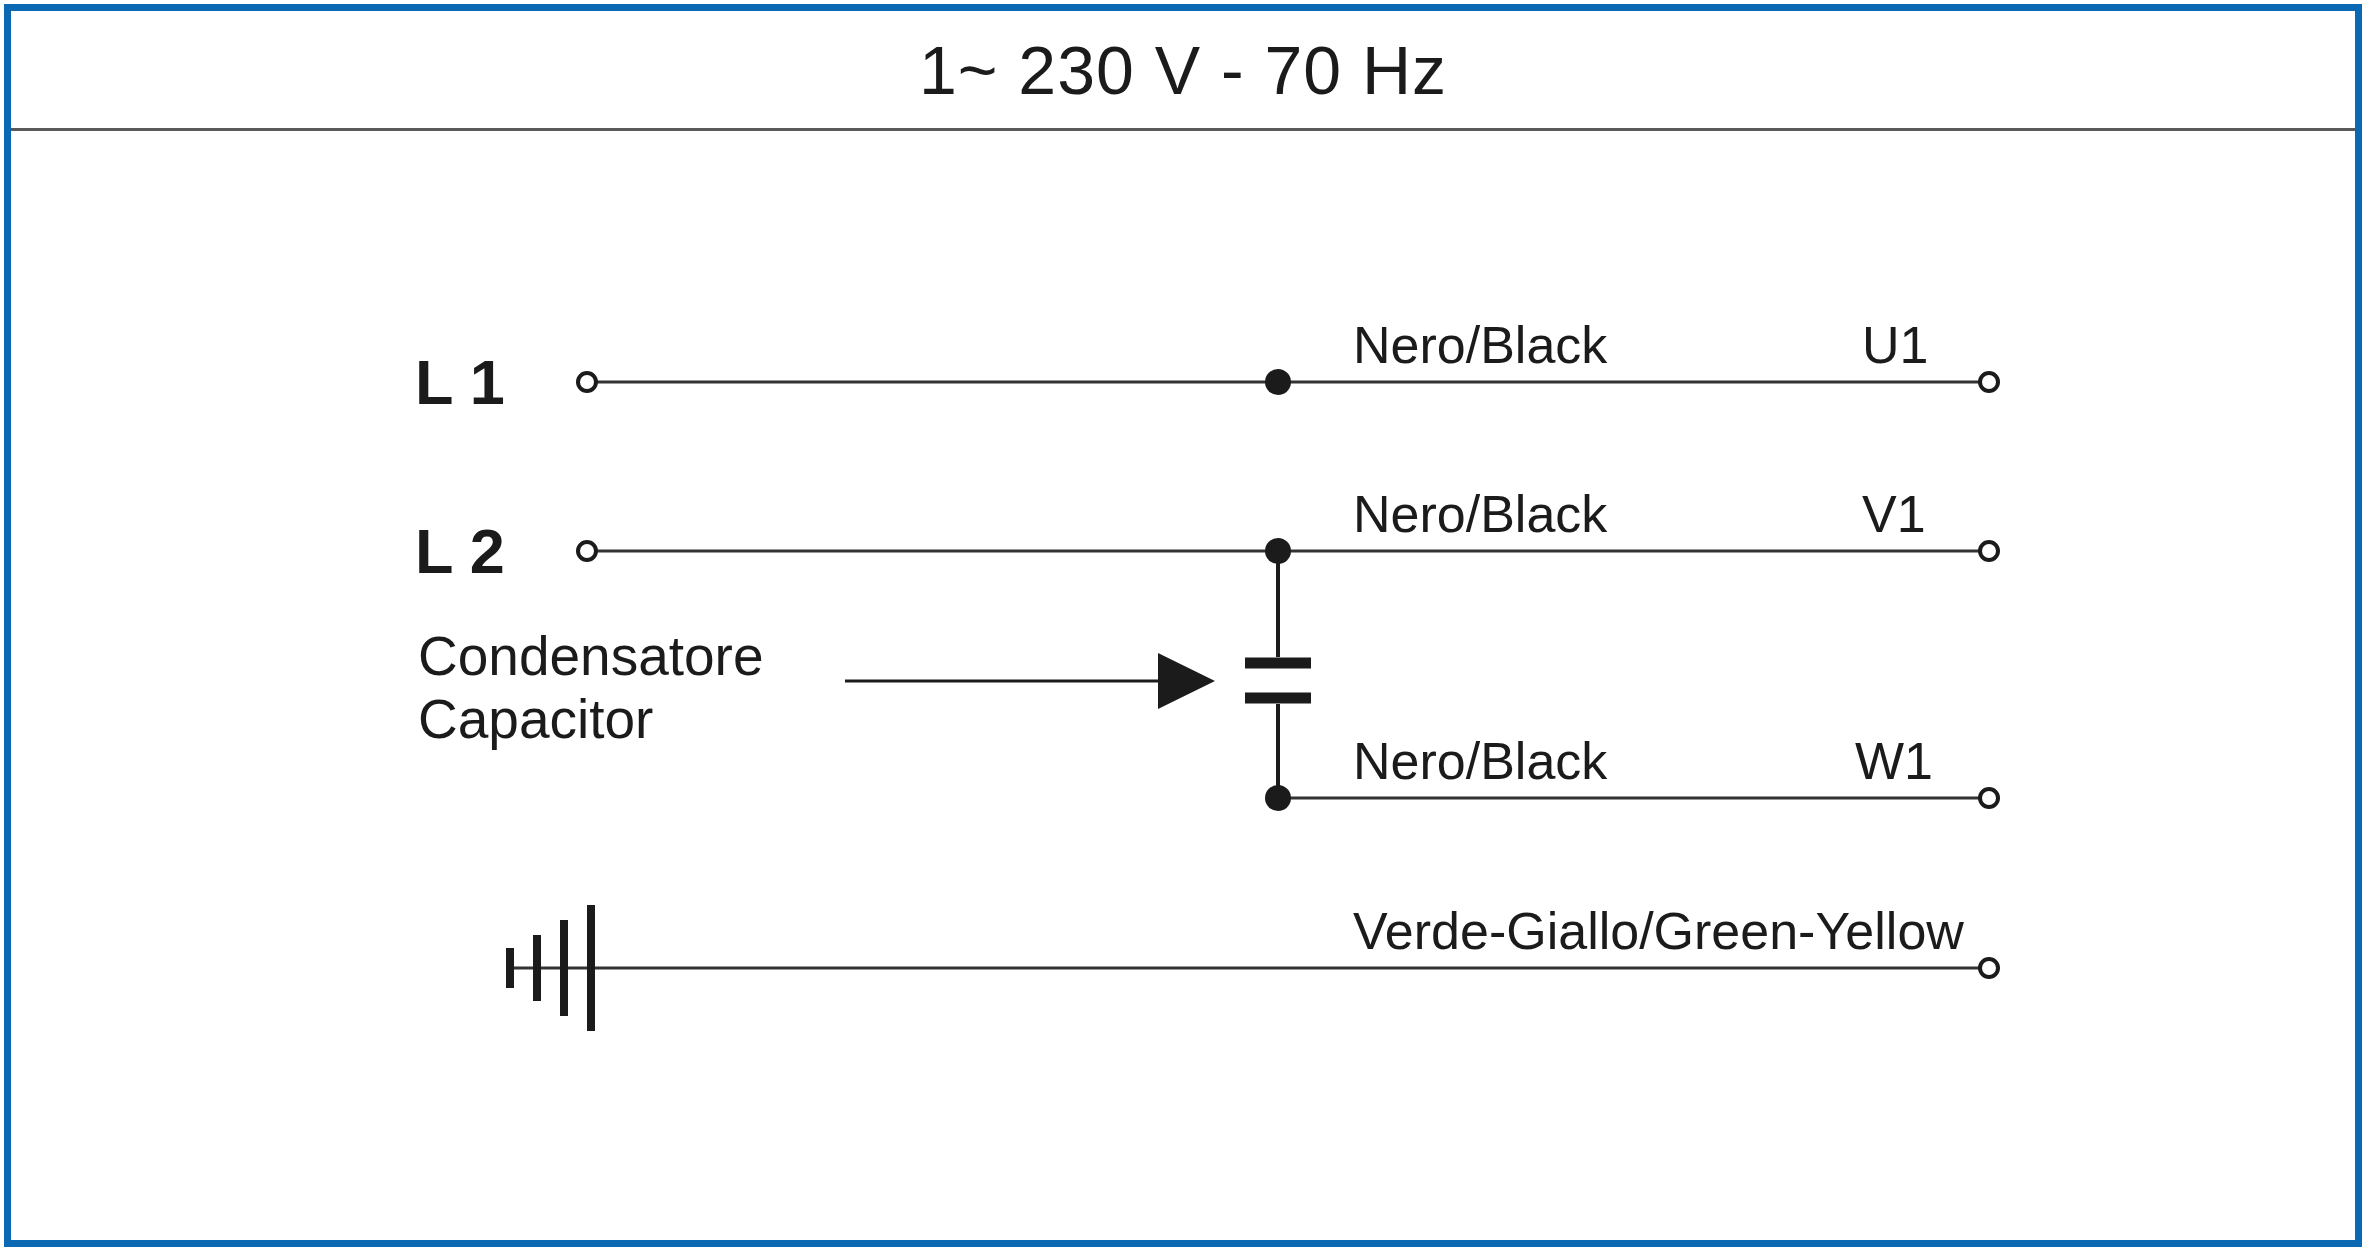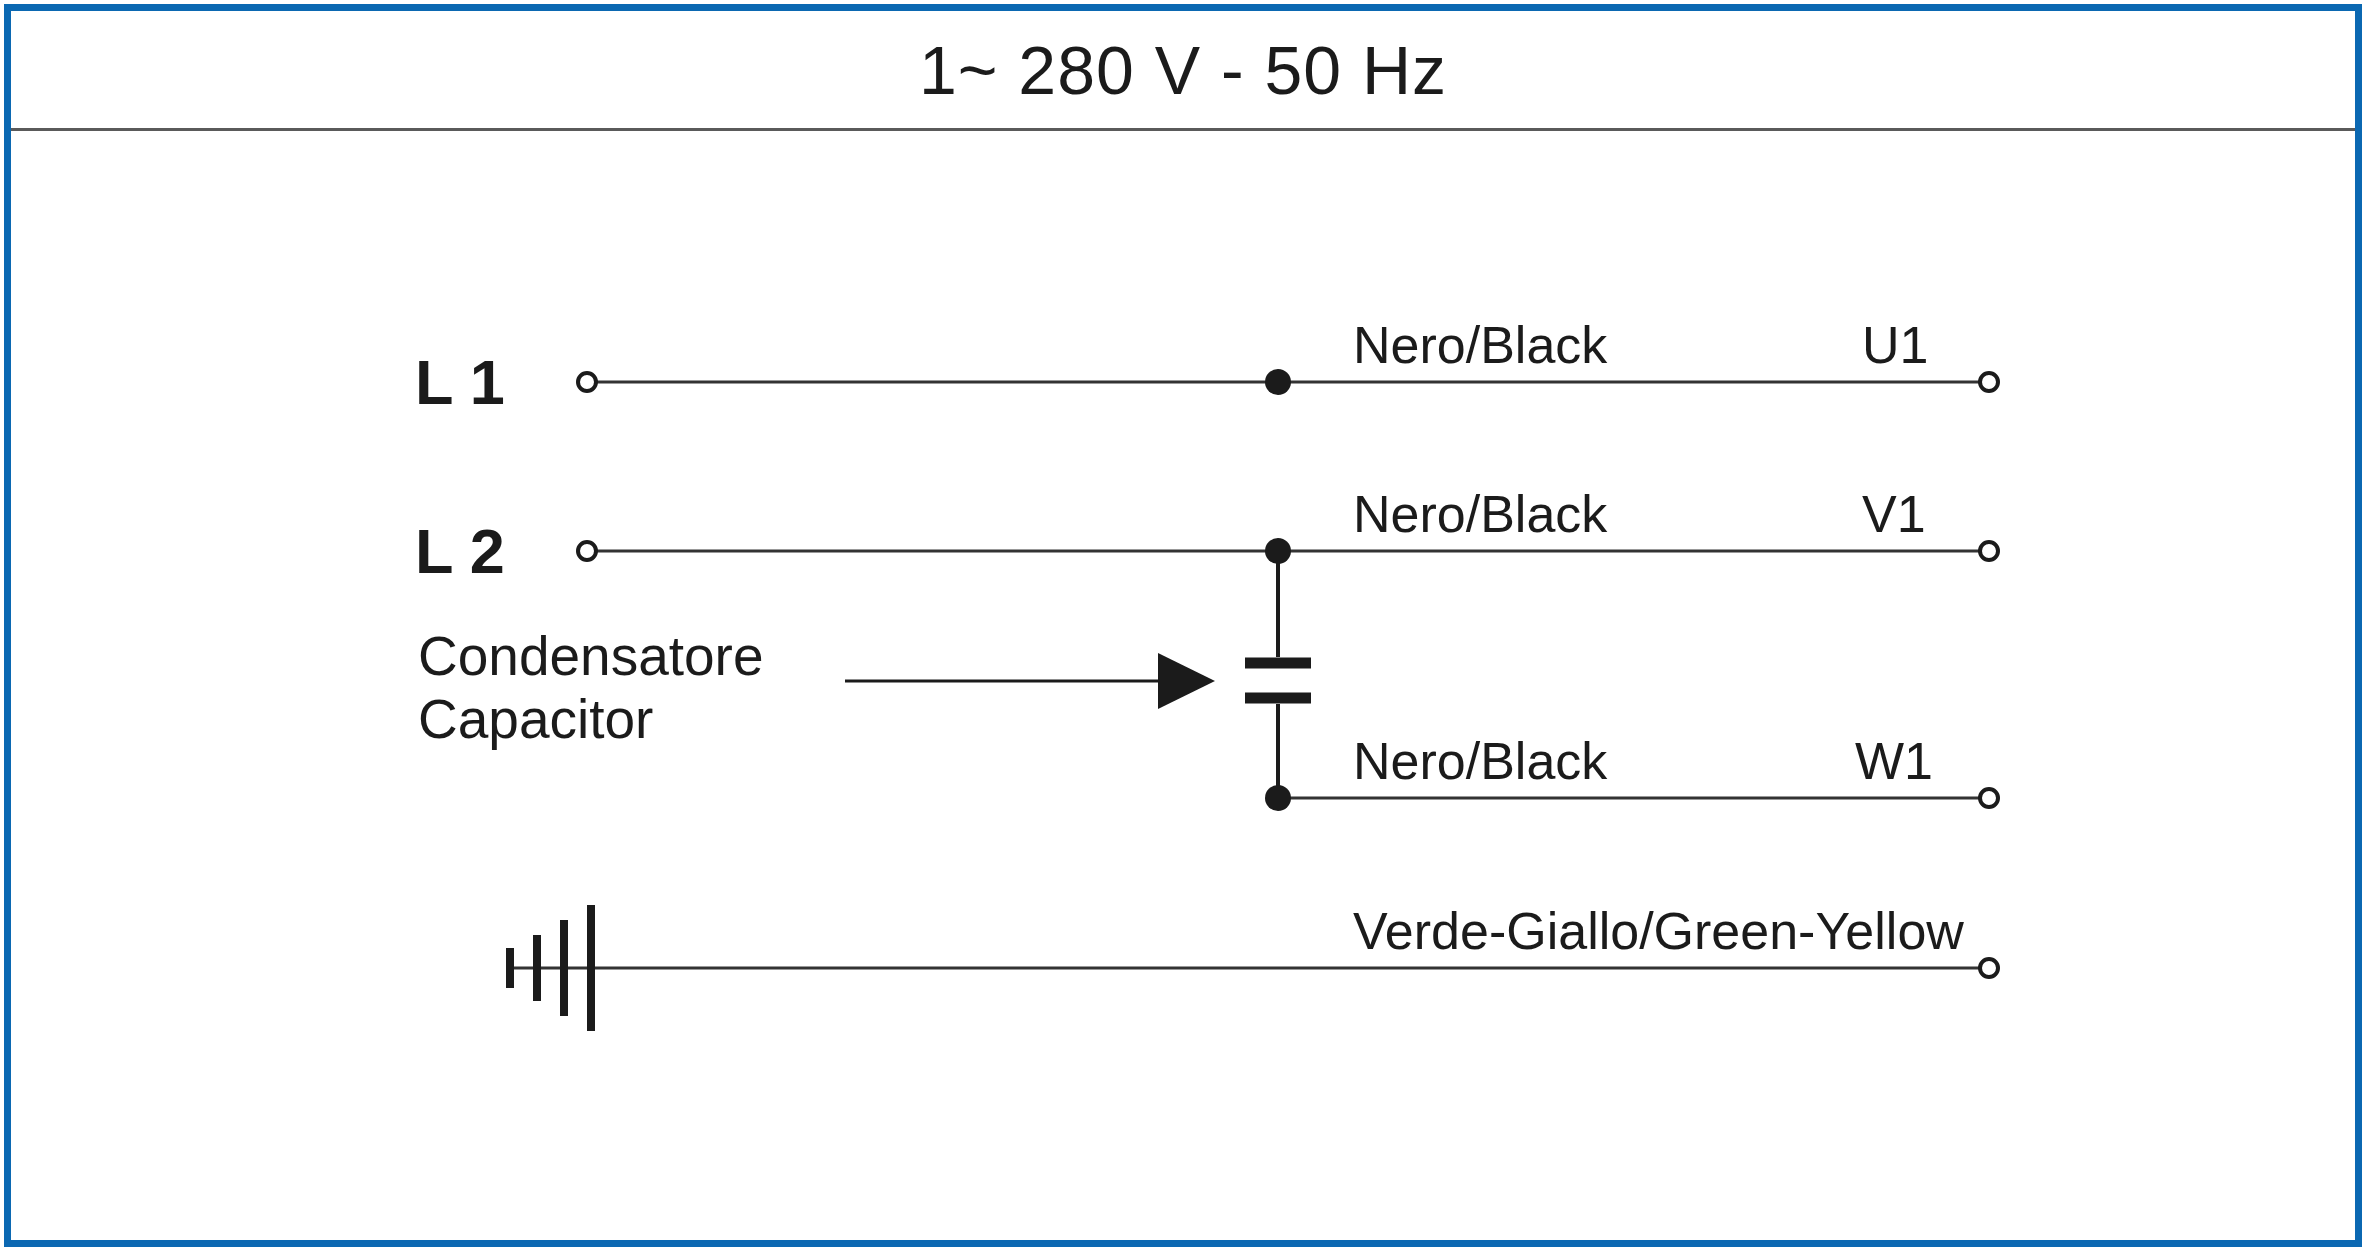--- a/index.html
+++ b/index.html
@@ -129,21 +129,21 @@
   }
 </style>
 </head>
 <body>
 
 <div id="page">
 
   <div class="frame"></div>
 
   <div class="title-band">
-    <div class="title-text">1~ 280 V - 50 Hz</div>
+    <div class="title-text">1~ 230 V - 70 Hz</div>
   </div>
   <div class="title-rule"></div>
 
   <div class="diagram">
     <svg width="2366" height="1251" viewBox="0 0 2366 1251" xmlns="http://www.w3.org/2000/svg">
 
       <g>
         <text class="phase-label" x="415" y="396">L 1</text>
         <line class="wire" x1="592" y1="374" x2="1989" y2="374"></line>
         <circle class="term-open" cx="587" cy="374" r="9"></circle>

